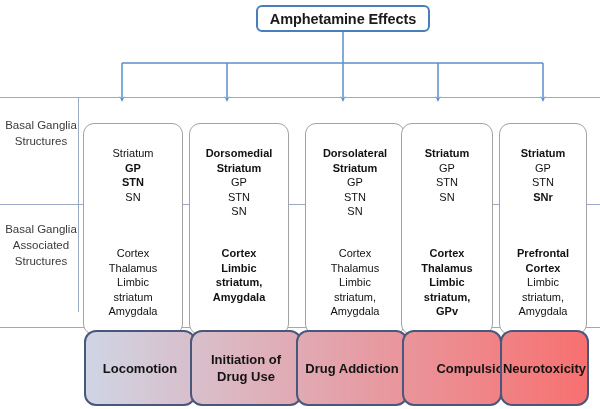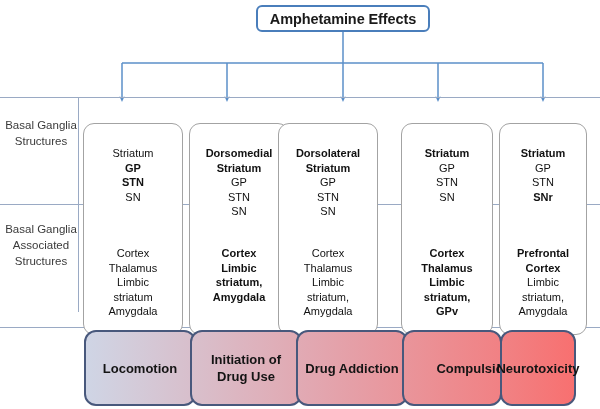--- a/index.html
+++ b/index.html
@@ -193,21 +193,21 @@
           <div>STN</div>
           <div>SN</div>
         </div>
         <div class="cell bottom">
           <div class="b">Cortex</div>
           <div class="b">Limbic</div>
           <div class="b">striatum,</div>
           <div class="b">Amygdala</div>
         </div>
       </div>
-      <div class="col-box" style="left: 278px; width: 100px;">
+      <div class="col-box" style="left: 305px; width: 100px;">
         <div class="cell top">
           <div class="b">Dorsolateral</div>
           <div class="b">Striatum</div>
           <div>GP</div>
           <div>STN</div>
           <div>SN</div>
         </div>
         <div class="cell bottom">
           <div>Cortex</div>
           <div>Thalamus</div>
@@ -254,18 +254,18 @@
       </div>
       <div class="out-box" style="left: 112px; width: 112px; background: linear-gradient(to right, rgb(216, 192, 204) 0%, rgb(221, 180, 191) 50%, rgb(225, 169, 178) 100%);">
         <span>Initiation of Drug Use</span>
       </div>
       <div class="out-box" style="left: 218px; width: 112px; background: linear-gradient(to right, rgb(225, 170, 180) 0%, rgb(229, 159, 167) 50%, rgb(234, 148, 154) 100%);">
         <span>Drug Addiction</span>
       </div>
       <div class="out-box" style="left: 324px; width: 100px; background: linear-gradient(to right, rgb(233, 149, 155) 0%, rgb(237, 139, 143) 50%, rgb(241, 129, 132) 100%); padding-left: 44px;">
         <span>Compulsion</span>
       </div>
-      <div class="out-box" style="left: 422px; width: 76px; background: linear-gradient(to right, rgb(241, 130, 132) 0%, rgb(244, 121, 122) 50%, rgb(248, 112, 112) 100%);">
+      <div class="out-box" style="left: 422px; width: 89px; background: linear-gradient(to right, rgb(241, 130, 132) 0%, rgb(244, 121, 122) 50%, rgb(248, 112, 112) 100%);">
         <span>Neurotoxicity</span>
       </div>
     </div>
 
 </div>
 
 </body></html>

